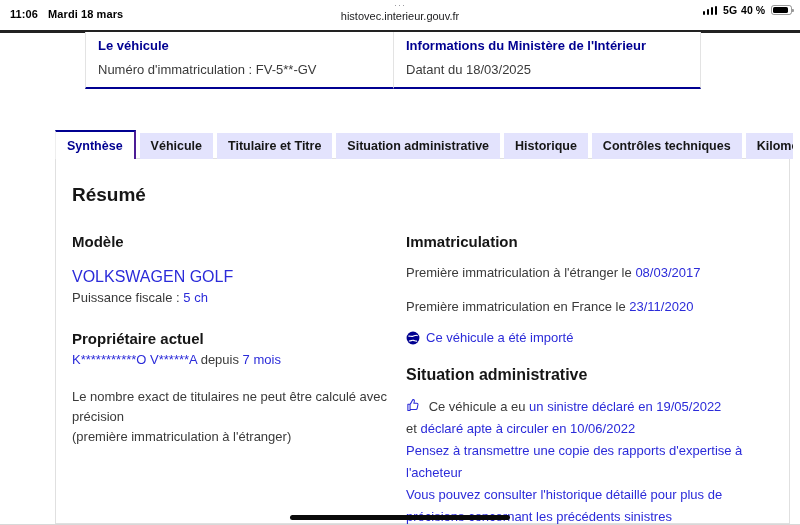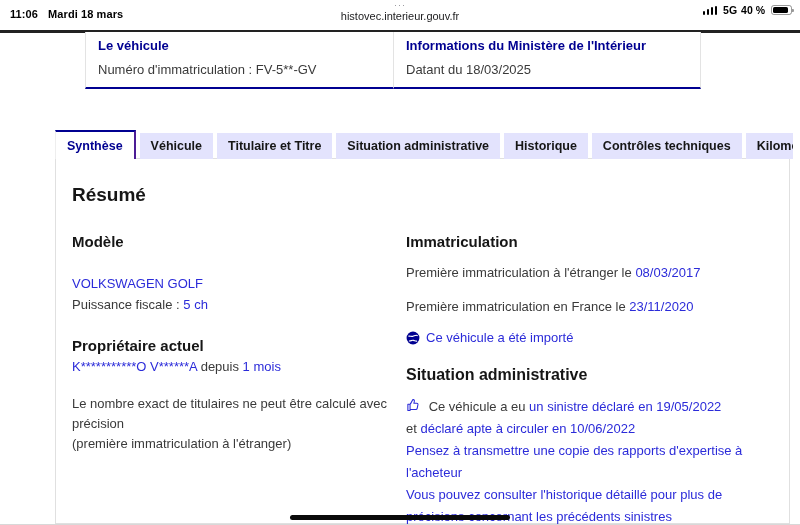--- a/index.html
+++ b/index.html
@@ -62,21 +62,21 @@
   .cols { display:flex; }
   .col-left { flex:0 0 334px; }
   .col-right { flex:1 1 auto; }
 
   .h-section { font-size:15px; font-weight:700; color:#161616; line-height:18px; }
   .h-admin { font-size:16px; font-weight:700; color:#161616; line-height:19px; }
   .txt { font-size:13px; color:#3a3a3a; line-height:20px; }
   .blue { color:#2b2bd9; }
   .blue-b { color:#2b2bd9; font-weight:400; }
 
-  .model-name { margin-top:24px; font-size:13px; line-height:18px; }
+  .model-name { margin-top:17px; font-size:16px; line-height:18px; }
   .power-line { margin-top:2px; }
   .owner-h { margin-top:22px; }
   .owner-line { margin-top:2px; font-size:13px; line-height:18px; }
   .owner-note { margin-top:17px; width:320px; }
 
   .reg-line1 { margin-top:12px; }
   .reg-line2 { margin-top:14px; }
   .imported-line { margin-top:11px; font-size:13px; line-height:20px; display:flex; align-items:center; gap:6px; }
   .admin-h { margin-top:17px; }
   .claim { margin-top:12px; font-size:13px; line-height:22px; color:#3a3a3a; }
@@ -148,21 +148,21 @@
         <div class="model-name blue">VOLKSWAGEN GOLF</div>
         <div class="txt power-line">
           <span>Puissance fiscale :</span>
           <span class="blue-b">5 ch</span>
         </div>
 
         <div class="h-section owner-h">Propriétaire actuel</div>
         <div class="owner-line">
           <span class="blue-b">K***********O V******A</span>
           <span class="txt">depuis</span>
-          <span class="blue-b">1 mois</span>
+          <span class="blue-b">7 mois</span>
         </div>
 
         <div class="txt owner-note">
           <div>Le nombre exact de titulaires ne peut être calculé avec précision</div>
           <div>(première immatriculation à l'étranger)</div>
         </div>
       </div>
 
       <div class="col-right">
         <div class="h-section">Immatriculation</div>

